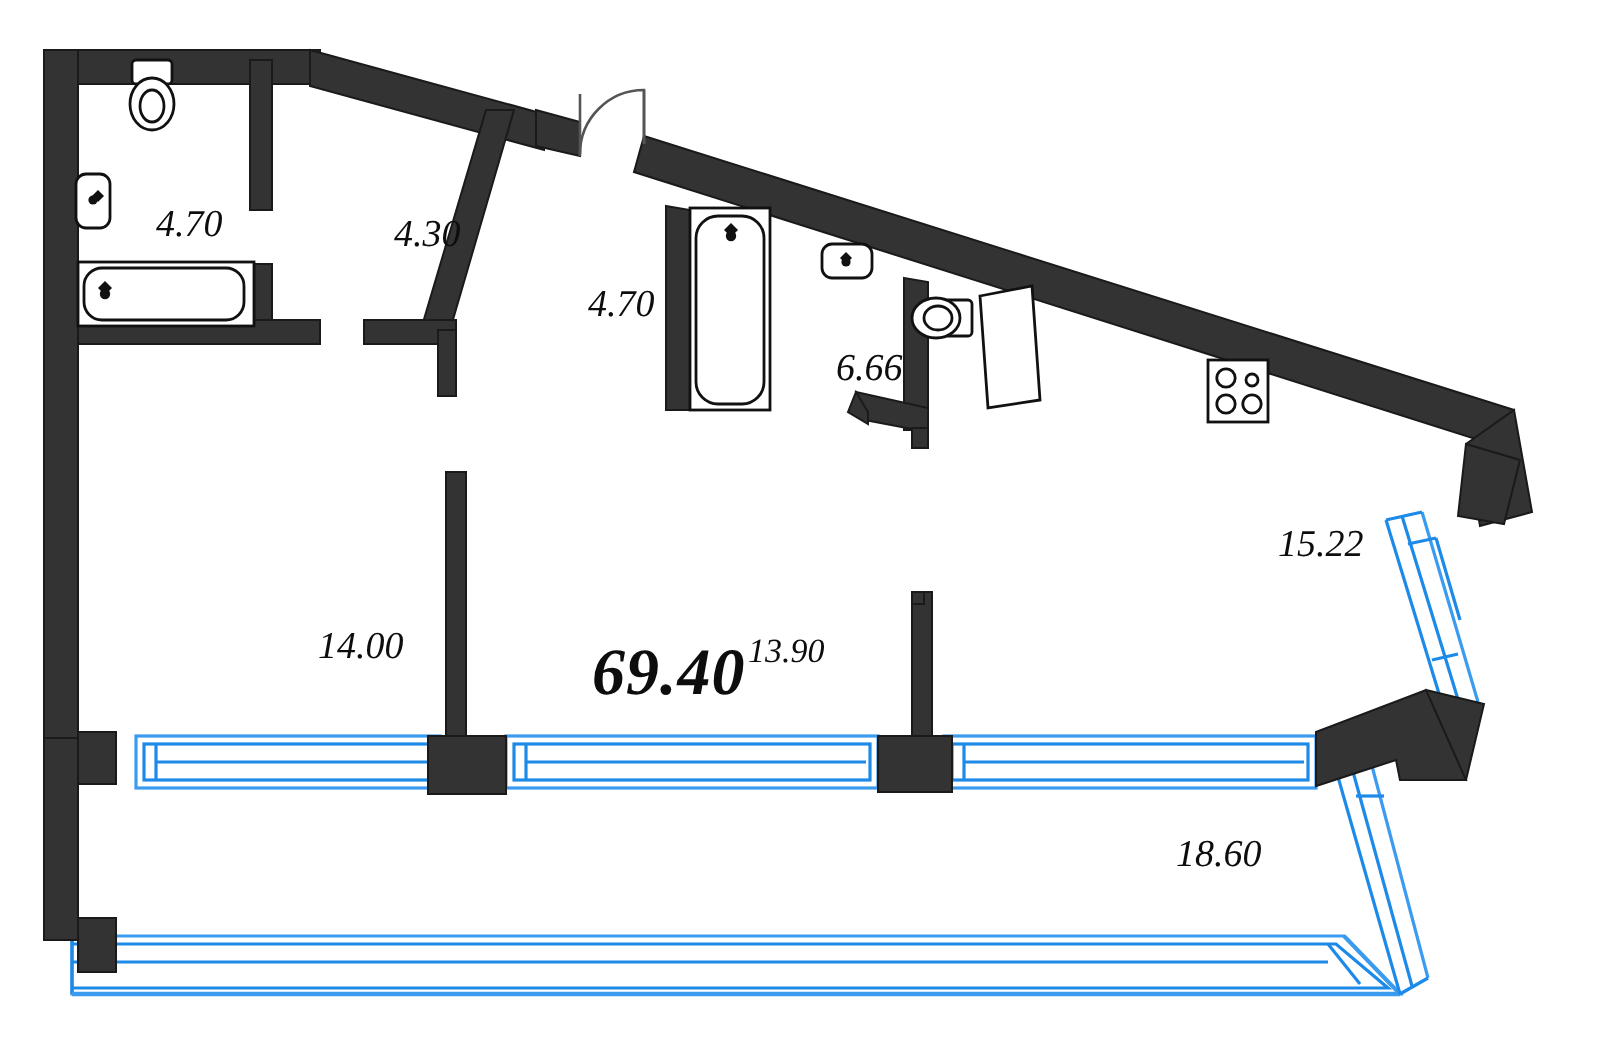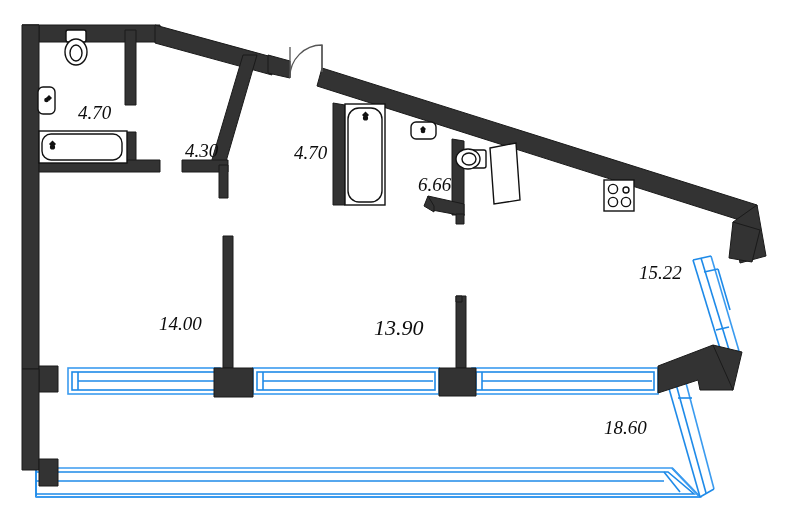--- a/index.html
+++ b/index.html
@@ -27,21 +27,21 @@
     position: absolute;
     font-family: "Liberation Serif", serif;
     font-style: italic;
     color: #0d0d0d;
     white-space: nowrap;
     line-height: 1;
     user-select: none;
   }
   .area-label.sz-room { font-size: 19px; }
   .area-label.sz-total { font-size: 33px; font-weight: 600; letter-spacing: 0.5px; }
-  .area-label.sz-sup { font-size: 22px; }
+  .area-label.sz-sup { font-size: 17px; }
 </style>
 </head>
 <body>
 
 <div id="plan-root">
 
   <svg id="plan-svg" viewBox="0 0 800 525">
 
     <g fill="none" stroke="#1e8ae8" stroke-width="1.6">
 
@@ -201,28 +201,29 @@
       <circle cx="613" cy="189" r="4.6"></circle>
       <circle cx="626" cy="190" r="3"></circle>
       <circle cx="613" cy="202" r="4.6"></circle>
       <circle cx="626" cy="202" r="4.6"></circle>
     </g>
 
   </svg>
 
   <div class="area-label sz-room" style="left:78px; top:103px;">4.70</div>
 
-  <div class="area-label sz-room" style="left:185px; top:108px;margin-top:33px;">4.30</div>
+  <div class="area-label sz-room" style="left:197px; top:108px;">4.30</div>
 
   <div class="area-label sz-room" style="left:294px; top:143px;">4.70</div>
 
   <div class="area-label sz-room" style="left:418px; top:175px;">6.66</div>
 
   <div class="area-label sz-room" style="left:639px; top:263px;">15.22</div>
 
   <div class="area-label sz-room" style="left:159px; top:314px;text-align:right;">14.00</div>
 
-  <div class="area-label sz-room" style="left:604px; top:418px;">18.60</div>
-
+  <div class="area-label sz-room" style="left:588px; top:418px;">18.60</div>
+
+  <div class="area-label sz-total" style="left:296px; top:321px;">69.40</div>
 
   <div class="area-label sz-sup" style="left:374px; top:317px;">13.90</div>
 
 </div>
 
 </body></html>

